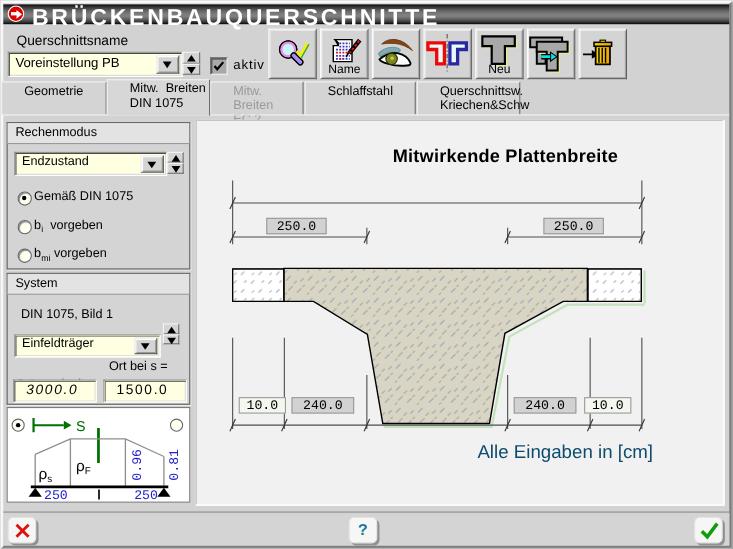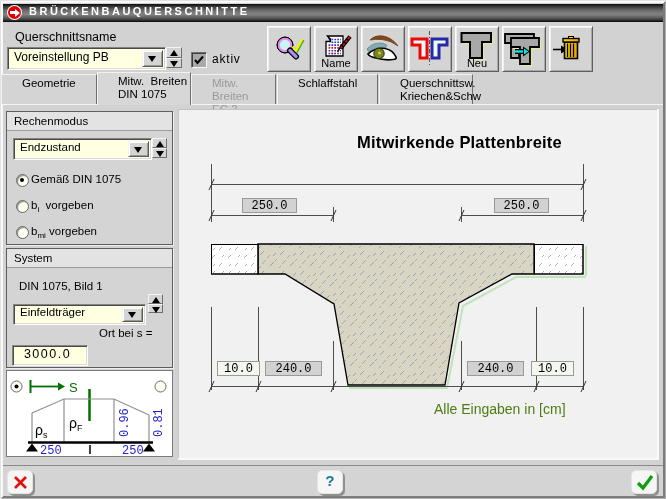--- a/index.html
+++ b/index.html
@@ -7,39 +7,39 @@
   .win{position:absolute;left:0;top:0;width:666px;height:499px;background:#d2d2d2;
     box-shadow:inset 1px 1px 0 #e2e2e2, inset -1px -1px 0 #b2b2b2,
                inset 2px 2px 0 #fbfbfb, inset -2px -2px 0 #7c7c7c,
                inset 3px 3px 0 #f6f6f6, inset -3px -3px 0 #7c7c7c;}
   .titlebar{position:absolute;left:3px;top:4px;width:660px;height:18px;
     background:linear-gradient(180deg,#0a0a0a 0%,#383838 14%,#646464 32%,#7c7c7c 48%,#808080 60%,#5e5e5e 76%,#2a2a2a 92%,#000 100%);}
   .ticon{position:absolute;left:5px;top:2px;width:13px;height:13px;background:#e00000;border-radius:7px;
      box-shadow:0 0 0 1px #fff;}
   .ticon:before{content:"";position:absolute;left:2px;top:5px;width:6px;height:3px;background:#fff;}
   .ticon:after{content:"";position:absolute;right:1px;top:2.5px;width:0;height:0;border-left:5px solid #fff;border-top:4px solid transparent;border-bottom:4px solid transparent;}
-  .ttext{position:absolute;left:26px;top:1px;color:#fff;font-size:11px;font-weight:bold;letter-spacing:2.5px;}
+  .ttext{position:absolute;left:26px;top:1px;color:#fff;font-size:21px;font-weight:bold;letter-spacing:2.5px;}
   .lbl{position:absolute;font-size:12px;color:#000;white-space:nowrap;}
   
   .field{position:absolute;background:#ffffe1;border:1px solid;border-color:#848484 #fdfdfd #fdfdfd #848484;
     box-shadow:inset 1px 1px 0 #4a4a4a, inset -1px -1px 0 #d9d9d9;}
   .combo-btn{position:absolute;top:2px;right:2px;bottom:2px;width:19px;background:#d4d4d4;
     border:1px solid;border-color:#f4f4f4 #5a5a5a #5a5a5a #f4f4f4;box-shadow:inset 1px 1px 0 #fff, inset -1px -1px 0 #9a9a9a;}
   .combo-btn:after{content:"";position:absolute;left:50%;top:50%;margin-left:-4.5px;margin-top:-2.5px;width:0;height:0;border-top:6px solid #000;border-left:4.5px solid transparent;border-right:4.5px solid transparent;}
   .ftext{position:absolute;left:6px;top:2px;font-size:12px;white-space:nowrap;}
   .spin{position:absolute;}
   .spin .sb{position:absolute;left:0;width:100%;height:50%;background:#d4d4d4;
     border:1px solid;border-color:#f4f4f4 #6f6f6f #6f6f6f #f4f4f4;box-sizing:border-box;}
   .spin .up{top:0;} .spin .dn{bottom:0;}
   .spin .up:after{content:"";position:absolute;left:50%;top:2px;margin-left:-4px;border-bottom:6px solid #000;border-left:4px solid transparent;border-right:4px solid transparent;}
   .spin .dn:after{content:"";position:absolute;left:50%;top:2px;margin-left:-4px;border-top:6px solid #000;border-left:4px solid transparent;border-right:4px solid transparent;}
   
   .tbtn{position:absolute;top:26px;width:44px;height:46px;background:#d4d4d4;
     border:1px solid;border-color:#fdfdfd #5e5e5e #5e5e5e #fdfdfd;
-    box-shadow:inset 1px 1px 0 #efefef, inset -1px -1px 0 #a9a9a9;box-sizing:border-box;margin-left:23px;}
+    box-shadow:inset 1px 1px 0 #efefef, inset -1px -1px 0 #a9a9a9;box-sizing:border-box;}
   .tbtn .cap{position:absolute;left:0;right:0;bottom:2px;text-align:center;font-size:11px;}
   
   .tab{position:absolute;top:74px;height:30px;background:#d4d4d4;box-sizing:border-box;
     border-top:1px solid #f2f2f2;border-left:1px solid #f2f2f2;border-right:1px solid #6f6f6f;
     font-size:11.5px;line-height:13px;padding:2px 0 0 20px;}
   .tab.active{top:72px;height:33px;background:#d7d7d7;z-index:3;}
   .tab.dis{color:#9a9a9a;}
   
   .grp{position:absolute;left:6px;width:167px;background:#d4d4d4;border:1px solid #5f5f5f;box-sizing:border-box;
      box-shadow:1px 1px 0 #eee;}
@@ -208,22 +208,25 @@
   <div class="field" style="left:13px;top:294px;width:131px;height:19px;margin-top:10px;">
     <div class="ftext" style="top:1px;font-size:11.5px;">Einfeldträger</div>
     <div class="combo-btn"></div>
   </div>
   <div class="spin" style="left:148px;top:294px;width:15px;height:19px;">
     <div class="sb up"></div>
       <div class="sb dn"></div>
   </div>
   <div class="slbl" style="left:15px;top:344px;">Stützweite l</div>
   <div class="slbl" style="left:99px;top:327px;">Ort bei s =</div>
-  <div class="field" style="left:12px;top:345px;width:74px;height:19px;">
+  <div class="field" style="left:12px;top:345px;width:74px;height:19px;font-style:italic;">
     <div class="ftext" style="left:0;right:5px;top:1px;text-align:center;font-size:12.5px;letter-spacing:1.5px;">3000.0</div>
+  </div>
+  <div class="field" style="left:94px;top:345px;width:74px;height:19px;">
+    <div class="ftext" style="left:0;right:5px;top:1px;text-align:center;font-size:12.5px;letter-spacing:1.5px;">1500.0</div>
   </div>
 
   <div style="position:absolute;left:6px;top:370px;width:167px;height:87px;background:#fff;border:1px solid #7a7a7a;box-sizing:border-box;">
     <svg width="165" height="85" viewBox="0 0 165 85">
 
       <circle cx="9.5" cy="15.5" r="5.5" fill="#fffff2" stroke="#666"></circle>
       <circle cx="9.5" cy="15.5" r="2" fill="#000"></circle>
       <circle cx="153.5" cy="15.5" r="5.5" fill="#fffff2" stroke="#666"></circle>
 
       <g stroke="#007000" fill="#007000">
@@ -327,21 +330,21 @@
       <rect x="33.5" y="135.5" width="46.5" height="29.5" fill="url(#hatch2)" stroke="#000"></rect>
       <rect x="356.5" y="135.5" width="48.5" height="29.5" fill="#fff" stroke="#000"></rect>
       <rect x="356.5" y="135.5" width="48.5" height="29.5" fill="url(#hatch2)" stroke="#000"></rect>
     </svg>
     <div class="dimlbl" style="left:63px;top:88px;width:55px;">250.0</div>
     <div class="dimlbl" style="left:315px;top:88px;width:55px;">250.0</div>
     <div class="dimlbl lite" style="left:38px;top:251px;width:43px;">10.0</div>
     <div class="dimlbl" style="left:86px;top:251px;width:57px;">240.0</div>
     <div class="dimlbl" style="left:288px;top:251px;width:57px;">240.0</div>
     <div class="dimlbl lite" style="left:352px;top:251px;width:43px;">10.0</div>
-    <div style="position:absolute;left:255px;top:291px;width:180px;font-size:14px;color:#4d7c0f;">Alle Eingaben in [cm]</div>
+    <div style="position:absolute;left:255px;top:291px;width:180px;font-size:17px;color:#0c4a6e;">Alle Eingaben in [cm]</div>
   </div>
 
   <div class="groove"></div>
   <div class="bbar">
     <div class="bbtn" style="left:4px;">
       <svg width="17" height="15" viewBox="0 0 17 15">
           <g stroke="#e01010" stroke-width="2.6">
             <line x1="3" y1="2" x2="14" y2="13"></line>
             <line x1="14" y1="2" x2="3" y2="13"></line>
           </g>

